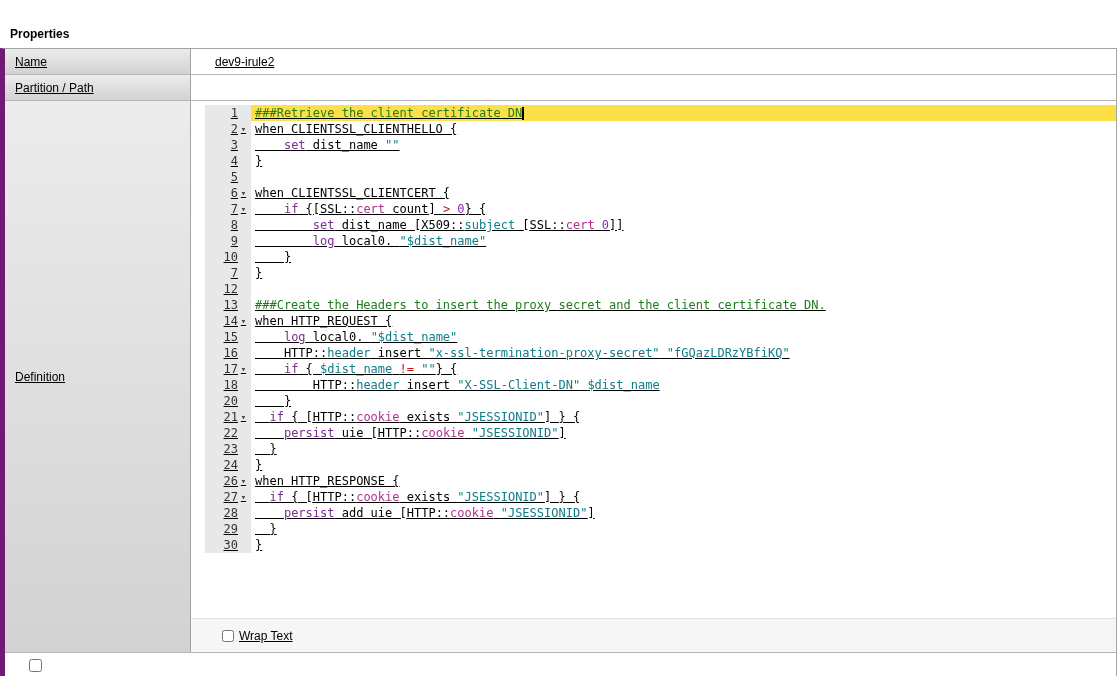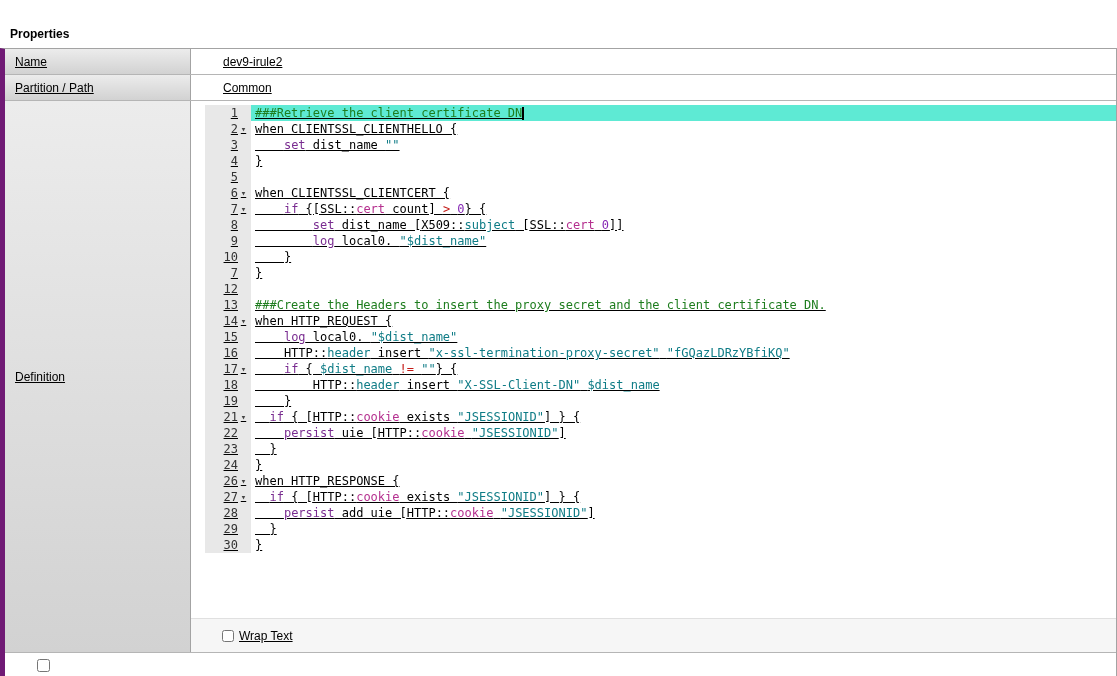--- a/index.html
+++ b/index.html
@@ -18,21 +18,21 @@
   .row { display:flex; border-bottom:1px solid #b5b5b5; }
   .label-cell {
     width:186px; min-width:186px;
     background:linear-gradient(#ececec,#d2d2d2);
     border-right:1px solid #a3a3a3;
     display:flex; align-items:center;
     padding-left:10px; font-size:12px;
   }
   .value-cell {
     flex:1; display:flex; align-items:center;
-    padding-left:32px; font-size:12px; background:#ffffff;
+    padding-left:24px; font-size:12px; background:#ffffff;
     overflow:hidden;
   }
   .row-name, .row-partition, .row-ignore { height:26px; }
   .row-definition { height:552px; }
   .row-definition .value-cell { flex-direction:column; align-items:stretch; padding:0; }
 
   
   .editor {
     height:518px; padding-top:4px; margin-left:14px;
     overflow:hidden; background:#ffffff; cursor:text;
@@ -40,21 +40,21 @@
     font-size:12px; line-height:16px;
   }
   .ed-row { display:flex; height:16px; }
   .gut {
     width:46px; min-width:46px; background:#e8e8e8; color:#333;
     display:flex; justify-content:flex-end; padding-right:2px;
   }
   .lnum { text-align:right; }
   .fold { width:11px; text-align:center; font-size:9px; line-height:16px; color:#444; }
   .cl { flex:1; white-space:pre; padding-left:4px; color:var(--tok-pl,#000); }
-  .ed-row.active .cl { background:#5eead4; }
+  .ed-row.active .cl { background:#fde047; }
   .cursor { display:inline-block; width:2px; height:13px; background:#000; vertical-align:middle; }
   .tok-pl  { color:var(--tok-pl,#000); }
   .tok-cmt { color:var(--tok-cmt,#1e7d1e); }
   .tok-str { color:var(--tok-str,#0f7c86); }
   .tok-kw  { color:var(--tok-kw,#7a2d91); }
   .tok-mg  { color:var(--tok-mg,#b5308f); }
   .tok-op  { color:var(--tok-op,#c41a16); }
   .tok-num { color:var(--tok-num,#8628b5); }
   .tok-var { color:var(--tok-var,#0f7c86); }
   .tok-fn  { color:var(--tok-fn,#0f7c86); }
@@ -79,21 +79,20 @@
 
   <div class="props">
 
     <div class="row row-name">
       <div class="label-cell">Name</div>
       <div class="value-cell">dev9-irule2</div>
     </div>
 
     <div class="row row-partition">
       <div class="label-cell">Partition / Path</div>
-      <div class="value-cell">Common</div>
     </div>
 
     <div class="row row-definition">
       <div class="label-cell">Definition</div>
       <div class="value-cell">
         <div class="editor" id="code-editor">
             <div class="ed-row active">
               <div class="gut">
                 <span class="lnum">1</span>
                 <span class="fold"></span>
@@ -214,21 +213,21 @@
             </div>
             <div class="ed-row">
               <div class="gut">
                 <span class="lnum">18</span>
                 <span class="fold"></span>
               </div>
               <div class="cl"><span class="tok-pl">        HTTP::</span><span class="tok-fn">header</span><span class="tok-pl"> insert </span><span class="tok-str">"X-SSL-Client-DN"</span><span class="tok-pl"> </span><span class="tok-var">$dist_name</span></div>
             </div>
             <div class="ed-row">
               <div class="gut">
-                <span class="lnum">19</span>
+                <span class="lnum">20</span>
                 <span class="fold"></span>
               </div>
               <div class="cl"><span class="tok-pl">    }</span></div>
             </div>
             <div class="ed-row">
               <div class="gut">
                 <span class="lnum">21</span>
                 <span class="fold">▾</span>
               </div>
               <div class="cl"><span class="tok-pl">  </span><span class="tok-kw">if</span><span class="tok-pl"> { [</span><span class="tok-pl">HTTP::</span><span class="tok-mg">cookie</span><span class="tok-pl"> exists </span><span class="tok-str">"JSESSIONID"</span><span class="tok-pl">] } {</span></div>

